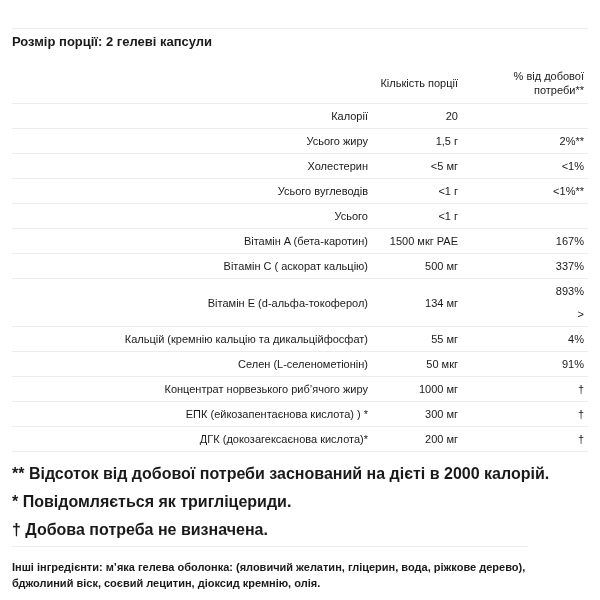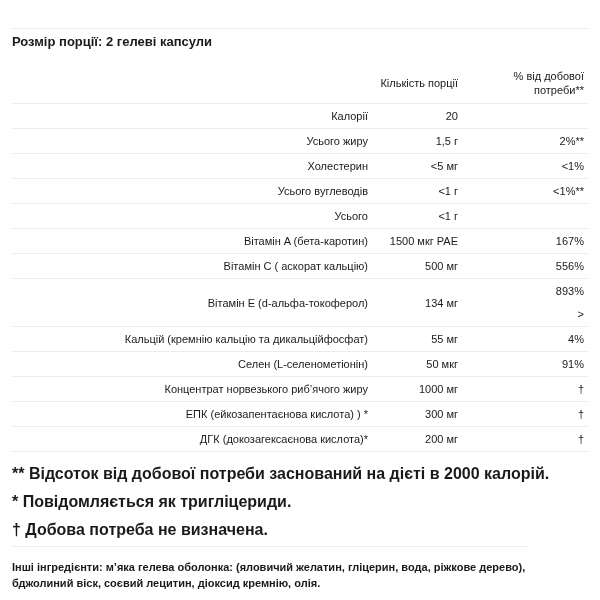--- a/index.html
+++ b/index.html
@@ -145,21 +145,21 @@
           <td class="dv"><span></span></td>
         </tr>
         <tr>
           <td class="name">Вітамін A (бета-каротин)</td>
           <td class="amt">1500 мкг PAE</td>
           <td class="dv"><span>167%</span></td>
         </tr>
         <tr>
           <td class="name">Вітамін C ( аскорат кальцію)</td>
           <td class="amt">500 мг</td>
-          <td class="dv"><span>556%</span></td>
+          <td class="dv"><span>337%</span></td>
         </tr>
         <tr>
           <td class="name">Вітамін E (d-альфа-токоферол)</td>
           <td class="amt">134 мг</td>
           <td class="dv"><span>893%</span><span class="dv-extra">&gt;</span></td>
         </tr>
         <tr>
           <td class="name">Кальцій (кремнію кальцію та дикальційфосфат)</td>
           <td class="amt">55 мг</td>
           <td class="dv"><span>4%</span></td>

